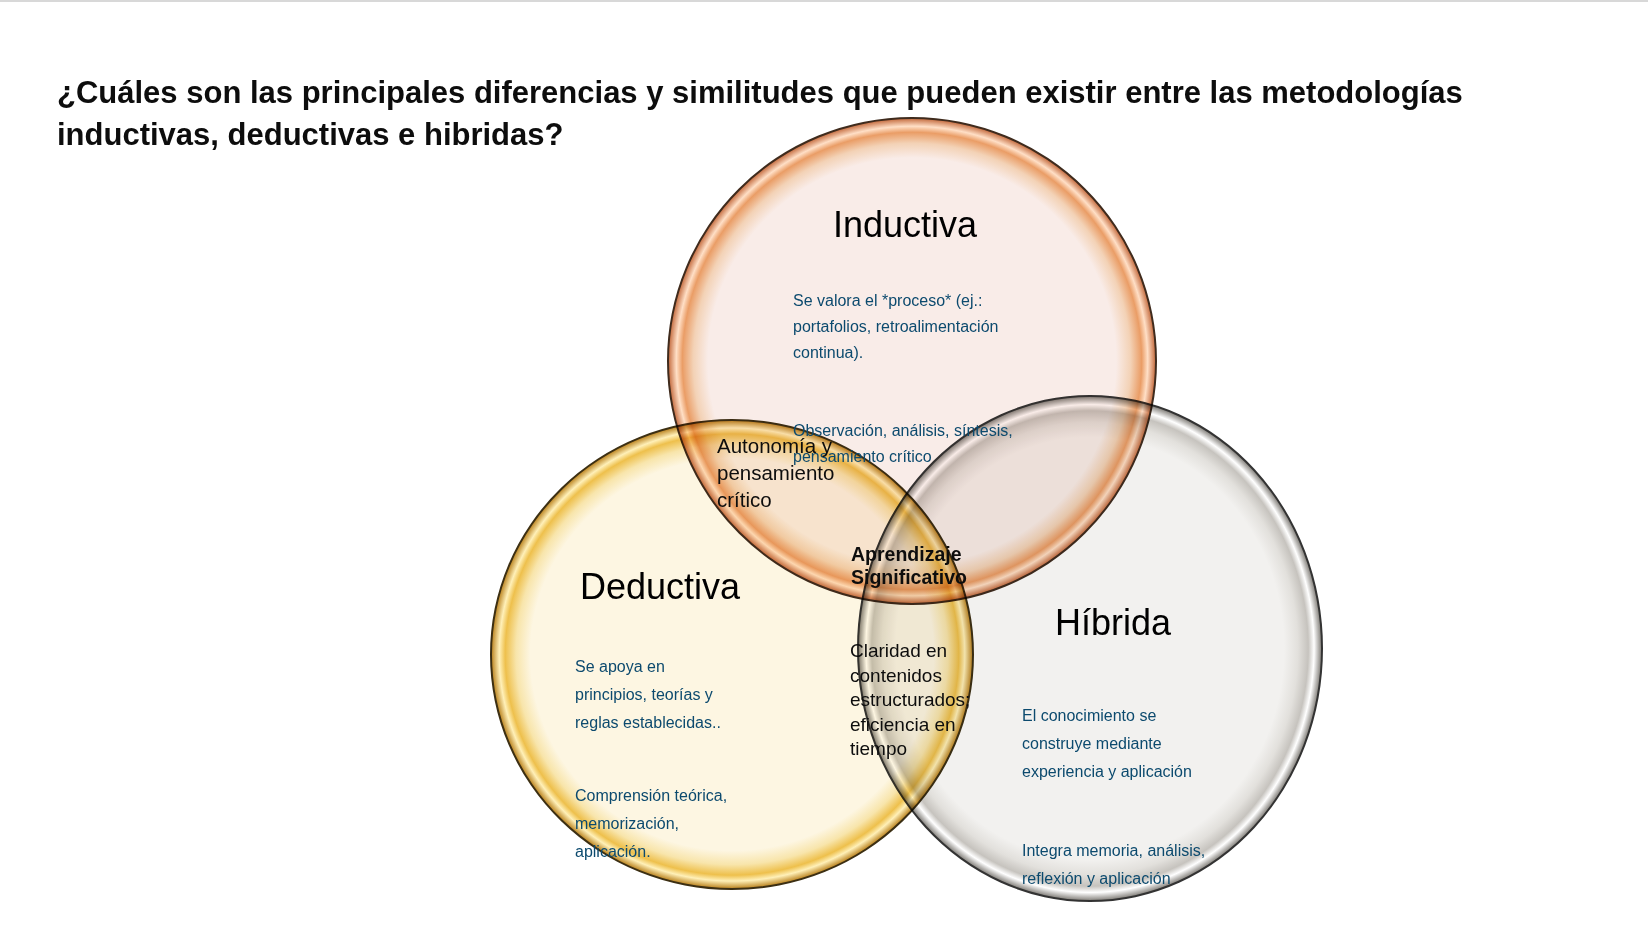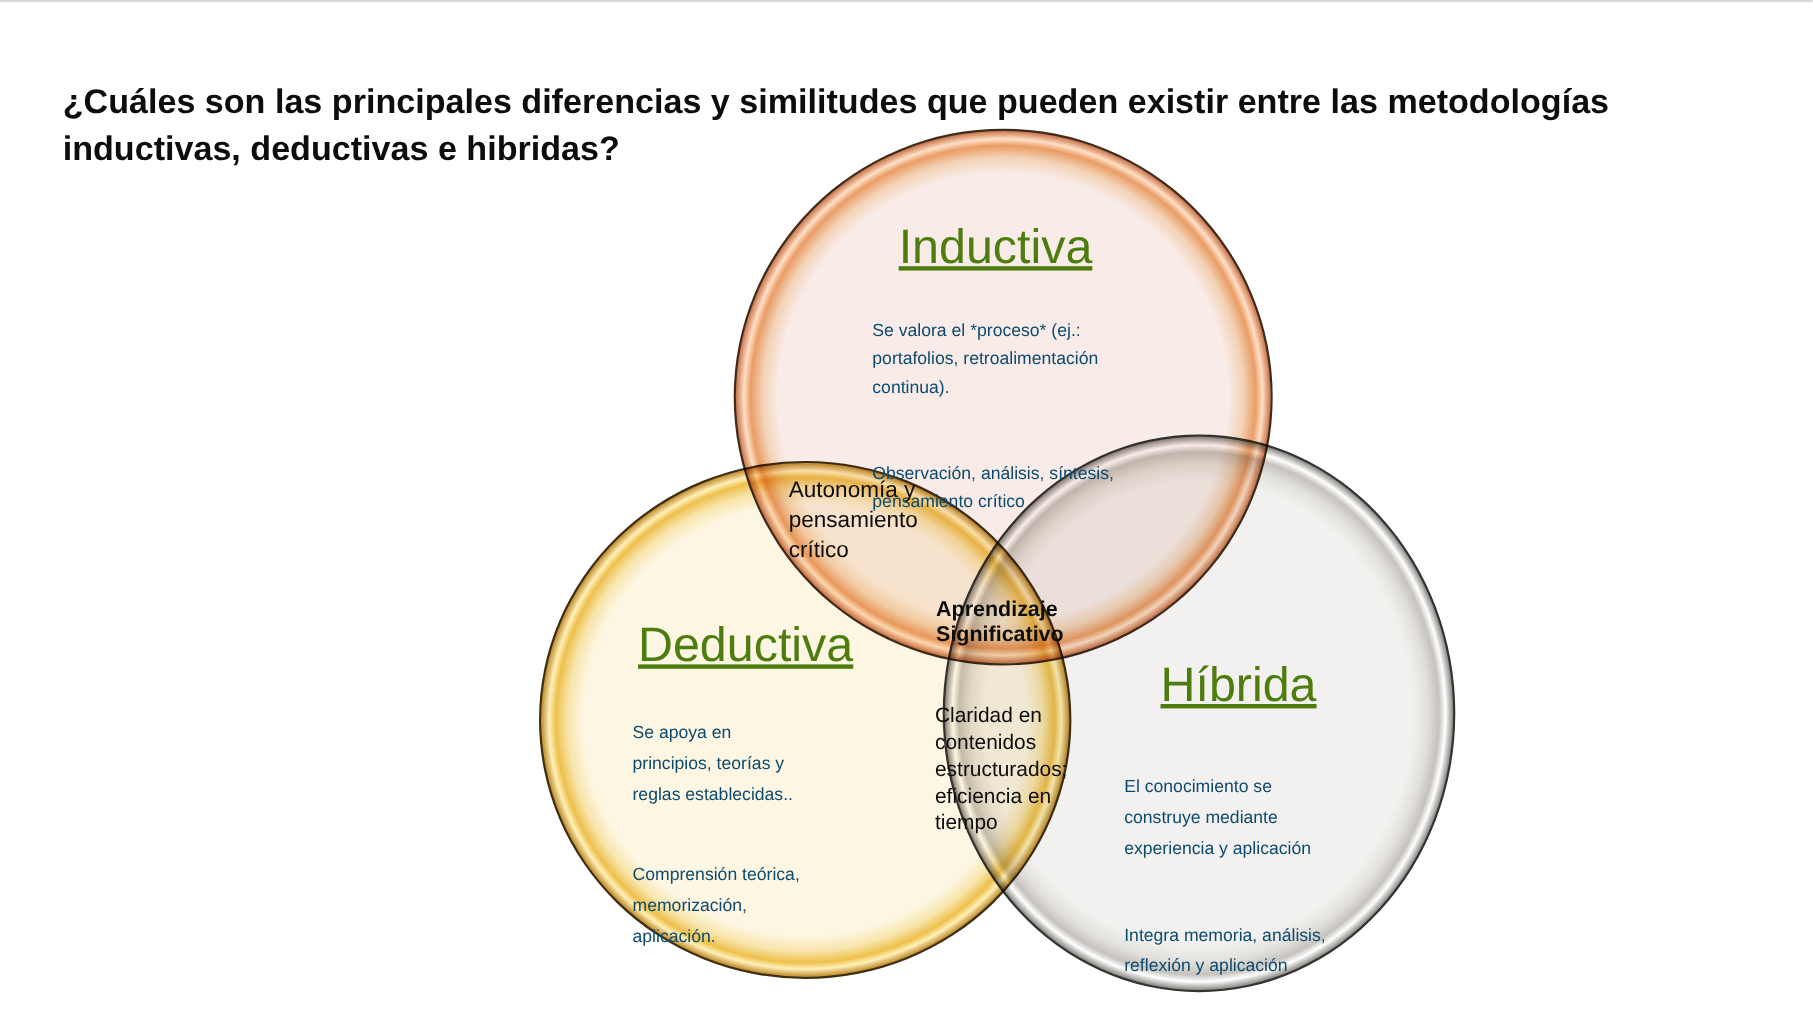--- a/index.html
+++ b/index.html
@@ -61,25 +61,24 @@
     background: radial-gradient(closest-side,
       #f2f1ef 0%, #f2f1ef 84%, #e2e0dc 90%, #c6c3be 94.5%, #ffffff 97%, #8c8984 100%);
     border: 2px solid #333333;
   }
   .txt {
     position: absolute;
     color: #0d0d0d;
     white-space: pre-line;
   }
   .circle-heading {
-    font-size: 44px;
+    font-size: 36px;
     line-height: 50px;
     font-weight: 400;
-    color: #4d7c0f;
-    text-decoration: underline;
+    color: #000000;
   }
   .h-inductiva { left: 755px; top: 200px; width: 300px; text-align: center; }
   .h-deductiva { left: 580px; top: 562px; }
   .h-hibrida   { left: 1055px; top: 598px; }
 
   .bodytext { font-size: 16px; line-height: 26px; color: #0c4a6e; }
 
   .b-inductiva { left: 793px; top: 262px; width: 260px; }
   .b-inductiva .p2 { margin-top: 26px; }
 

